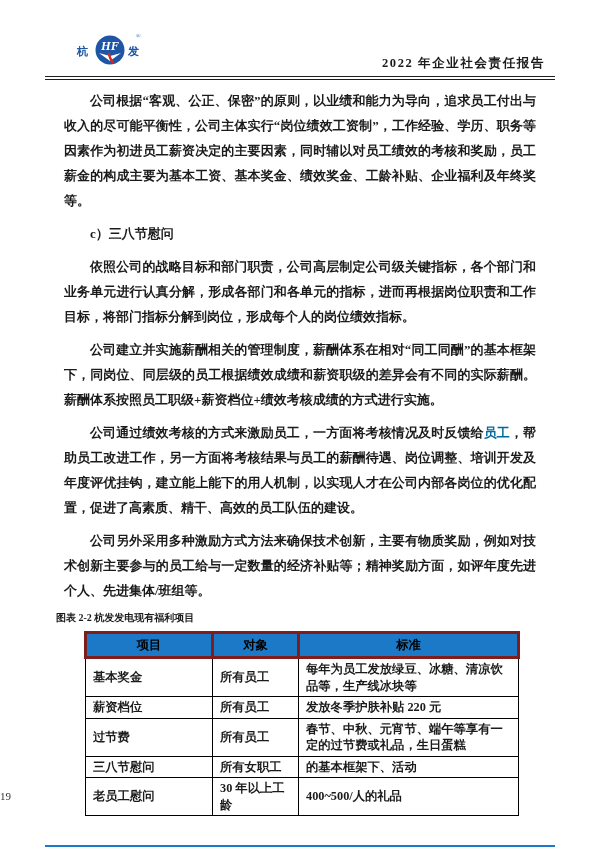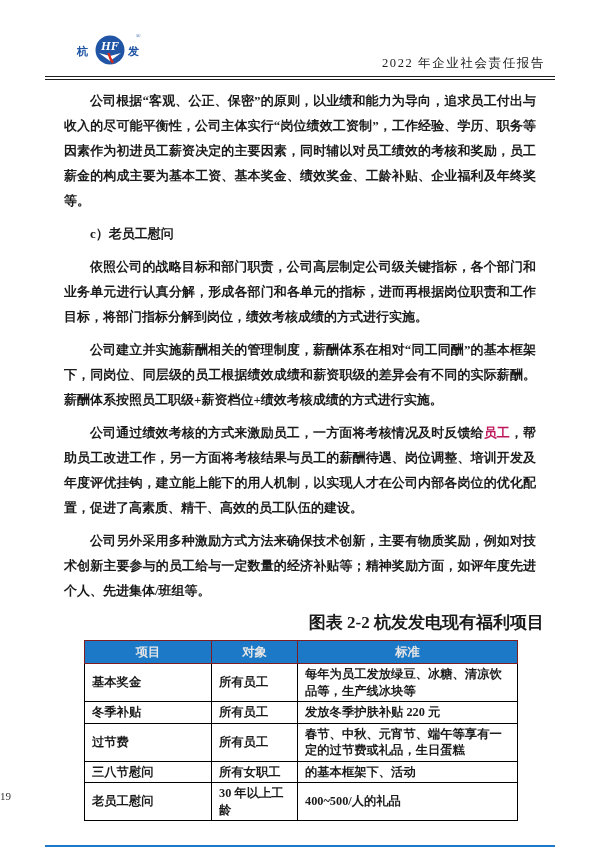--- a/index.html
+++ b/index.html
@@ -5,38 +5,38 @@
   html, body { margin:0; padding:0; background:#ffffff; }
   body {
     width:600px; height:848px; position:relative; overflow:hidden;
     font-family:"Liberation Serif", serif; color:#1b1b1b;
   }
   .page { width:600px; height:848px; position:relative; background:#fff; }
 
   
   .hdr { display:flex; justify-content:space-between; align-items:flex-end;
          padding:30px 55px 4px 76px; height:42px; box-sizing:content-box; }
-  .hdr-title { font-weight:normal; font-size:12.5px; letter-spacing:1.6px; white-space:nowrap; }
+  .hdr-title { font-weight:bold; font-size:12.5px; letter-spacing:1.6px; white-space:nowrap; }
   .hdr-rule { margin:0 45px; height:2px;
               border-top:1.4px solid #1e1e1e; border-bottom:1px solid #1e1e1e; }
 
   
   .logo { width:70px; height:42px; }
 
   
   main { margin:6px 56px 0 56px; }
   p.doc { margin:8px; font-size:13px; line-height:25px; text-align:justify;
           text-indent:2em; font-weight:600; }
   p.subhead { font-weight:bold; }
-  .link-text { color:#be185d; }
+  .link-text { color:#0369a1; }
 
   
-  .tbl-title { text-align:right; font-weight:bold; font-size:17px; margin:7px 0 6px 0; }
+  .tbl-title { text-align:left; font-weight:bold; font-size:10px; margin:7px 0 6px 0; }
   table { border-collapse:collapse; margin-left:28px; width:433px; table-layout:fixed; }
-  th { background:#1b79c7; border:1px solid #7f1d1d; color:#e5e5e5; font-weight:bold;
+  th { background:#1b79c7; border:3px solid #7f1d1d; color:#000000; font-weight:bold;
        font-size:12.3px; padding:3px 12px; text-align:center; line-height:16px; }
   td { border:1px solid #000; font-size:12.3px; font-weight:600;
        padding:2px 7px; line-height:16.5px; vertical-align:middle; text-align:left; }
   table { border:1.5px solid #000; }
 
   
   .ftr { position:absolute; bottom:46px; left:0; right:0; 
          font-size:11px; color:#333; }
   .bottom-rule { position:absolute; bottom:1px; left:45px; right:45px; height:2px;
                  background:#1b79c7; }
@@ -56,22 +56,22 @@
       <text x="52" y="25" font-size="11" font-weight="bold" fill="#1f55a4">发</text>
       <text x="60" y="8" font-size="6" fill="#1f55a4">®</text>
     </svg>
     <div class="hdr-title">2022 年企业社会责任报告</div>
   </header>
 
   <div class="hdr-rule"></div>
 
   <main>
     <p class="doc">公司根据“客观、公正、保密”的原则，以业绩和能力为导向，追求员工付出与收入的尽可能平衡性，公司主体实行“岗位绩效工资制”，工作经验、学历、职务等因素作为初进员工薪资决定的主要因素，同时辅以对员工绩效的考核和奖励，员工薪金的构成主要为基本工资、基本奖金、绩效奖金、工龄补贴、企业福利及年终奖等。</p>
-    <p class="doc subhead">c）老员工慰问</p>
-    <p class="doc">依照公司的战略目标和部门职责，公司高层制定公司级关键指标，各个部门和业务单元进行认真分解，形成各部门和各单元的指标，进而再根据岗位职责和工作目标，将部门指标分解到岗位，绩效考核成绩的方式进行实施。</p>
+    <p class="doc subhead">c）三八节慰问</p>
+    <p class="doc">依照公司的战略目标和部门职责，公司高层制定公司级关键指标，各个部门和业务单元进行认真分解，形成各部门和各单元的指标，进而再根据岗位职责和工作目标，将部门指标分解到岗位，形成每个人的岗位绩效指标。</p>
     <p class="doc">公司建立并实施薪酬相关的管理制度，薪酬体系在相对“同工同酬”的基本框架下，同岗位、同层级的员工根据绩效成绩和薪资职级的差异会有不同的实际薪酬。薪酬体系按照员工职级+薪资档位+绩效考核成绩的方式进行实施。</p>
     <p class="doc"><span>公司通过绩效考核的方式来激励员工，一方面将考核情况及时反馈给</span><span class="link-text">员工</span><span>，帮助员工改进工作，另一方面将考核结果与员工的薪酬待遇、岗位调整、培训开发及年度评优挂钩，建立能上能下的用人机制，以实现人才在公司内部各岗位的优化配置，促进了高素质、精干、高效的员工队伍的建设。</span></p>
     <p class="doc">公司另外采用多种激励方式方法来确保技术创新，主要有物质奖励，例如对技术创新主要参与的员工给与一定数量的经济补贴等；精神奖励方面，如评年度先进个人、先进集体/班组等。</p>
 
     <div class="tbl-title">图表 2-2 杭发发电现有福利项目</div>
 
     <table>
       <colgroup>
         <col style="width:127px">
         <col style="width:86px">
@@ -84,21 +84,21 @@
           <th>标准</th>
         </tr>
       </thead>
       <tbody id="benefits-body">
           <tr>
             <td>基本奖金</td>
             <td>所有员工</td>
             <td>每年为员工发放绿豆、冰糖、清凉饮品等，生产线冰块等</td>
           </tr>
           <tr>
-            <td>冬季补贴</td>
+            <td>薪资档位</td>
             <td>所有员工</td>
             <td>发放冬季护肤补贴 220 元</td>
           </tr>
           <tr>
             <td>过节费</td>
             <td>所有员工</td>
             <td>春节、中秋、元宵节、端午等享有一定的过节费或礼品，生日蛋糕</td>
           </tr>
           <tr>
             <td>三八节慰问</td>

